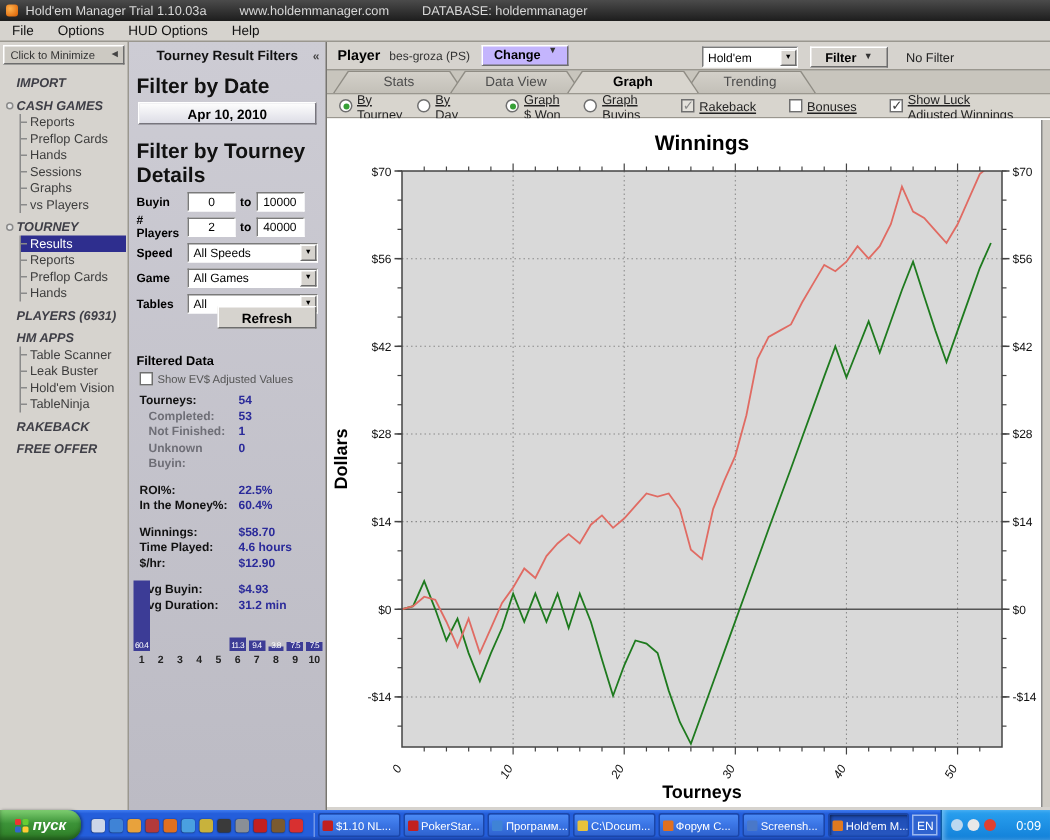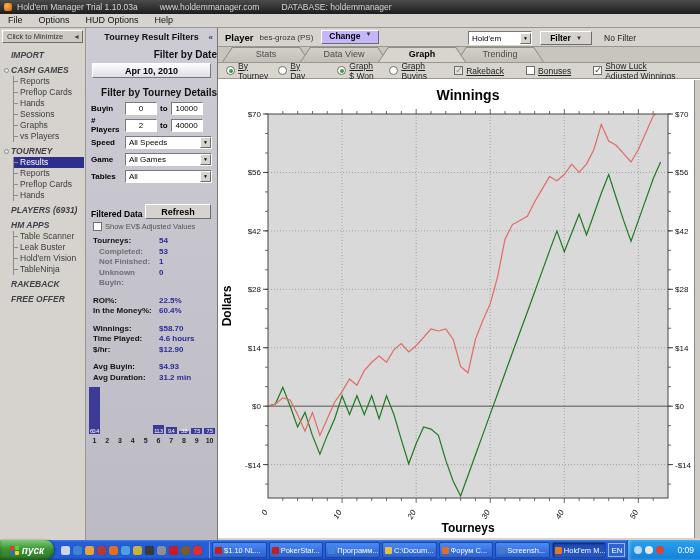--- a/index.html
+++ b/index.html
@@ -36,21 +36,21 @@
   .nav-item { font-size:8.5px; color:#3c3c3c; padding:0 0 0 0; line-height:11px; display:flex; align-items:center; cursor:pointer; white-space:nowrap; }
   .nav-dash { width:4px; height:1px; background:#8a8a8a; display:inline-block; margin-right:2px; flex:0 0 auto; }
   .nav-item.selected { background:#2e2e8e; color:#fff; width:70px; }
 
   
   .filterpanel { position:absolute; left:86px; top:28px; width:132px; height:512px;
     background:linear-gradient(#cdccd4,#bcbbc4); border-right:1px solid #777570; overflow:hidden; }
   .fp-header { height:14px; display:flex; align-items:center; justify-content:center; position:relative;
     font-size:9px; font-weight:bold; color:#111; margin-top:2px; }
   .fp-header .fp-arrow { position:absolute; right:4px; font-size:8px; color:#444; cursor:pointer; }
-  .fp-label { font-size:10px; font-weight:bold; color:#111; margin:5px 0 2px 5px;text-align:right; }
+  .fp-label { font-size:14px; font-weight:bold; color:#111; margin:5px 0 2px 5px; }
   .date-btn { margin:3px 6px 0 6px; height:15px; background:linear-gradient(#fdfdfd,#dddde6);
     border:1px solid; border-color:#fff #77757d #77757d #fff; font-size:9px; font-weight:bold;
     display:flex; align-items:center; justify-content:center; cursor:pointer;text-align:center; }
   .fp-row { display:flex; align-items:center; margin:3px 5px 0 5px; height:14px; }
   .fp-row-label { font-size:8px; font-weight:bold; width:34px; flex:0 0 auto; }
   .fp-input { background:#fff; border:1px solid; border-color:#7a7a7a #fff #fff #7a7a7a;
     font-size:8px; height:13px; width:32px; text-align:center; padding:0; }
   .fp-to { font-size:8px; font-weight:bold; margin:0 3px; }
   .fp-select { flex:1; height:13px; background:#fff; border:1px solid; border-color:#7a7a7a #fff #fff #7a7a7a;
     font-size:8px; display:flex; align-items:center; justify-content:space-between; padding-left:3px; cursor:pointer; }

